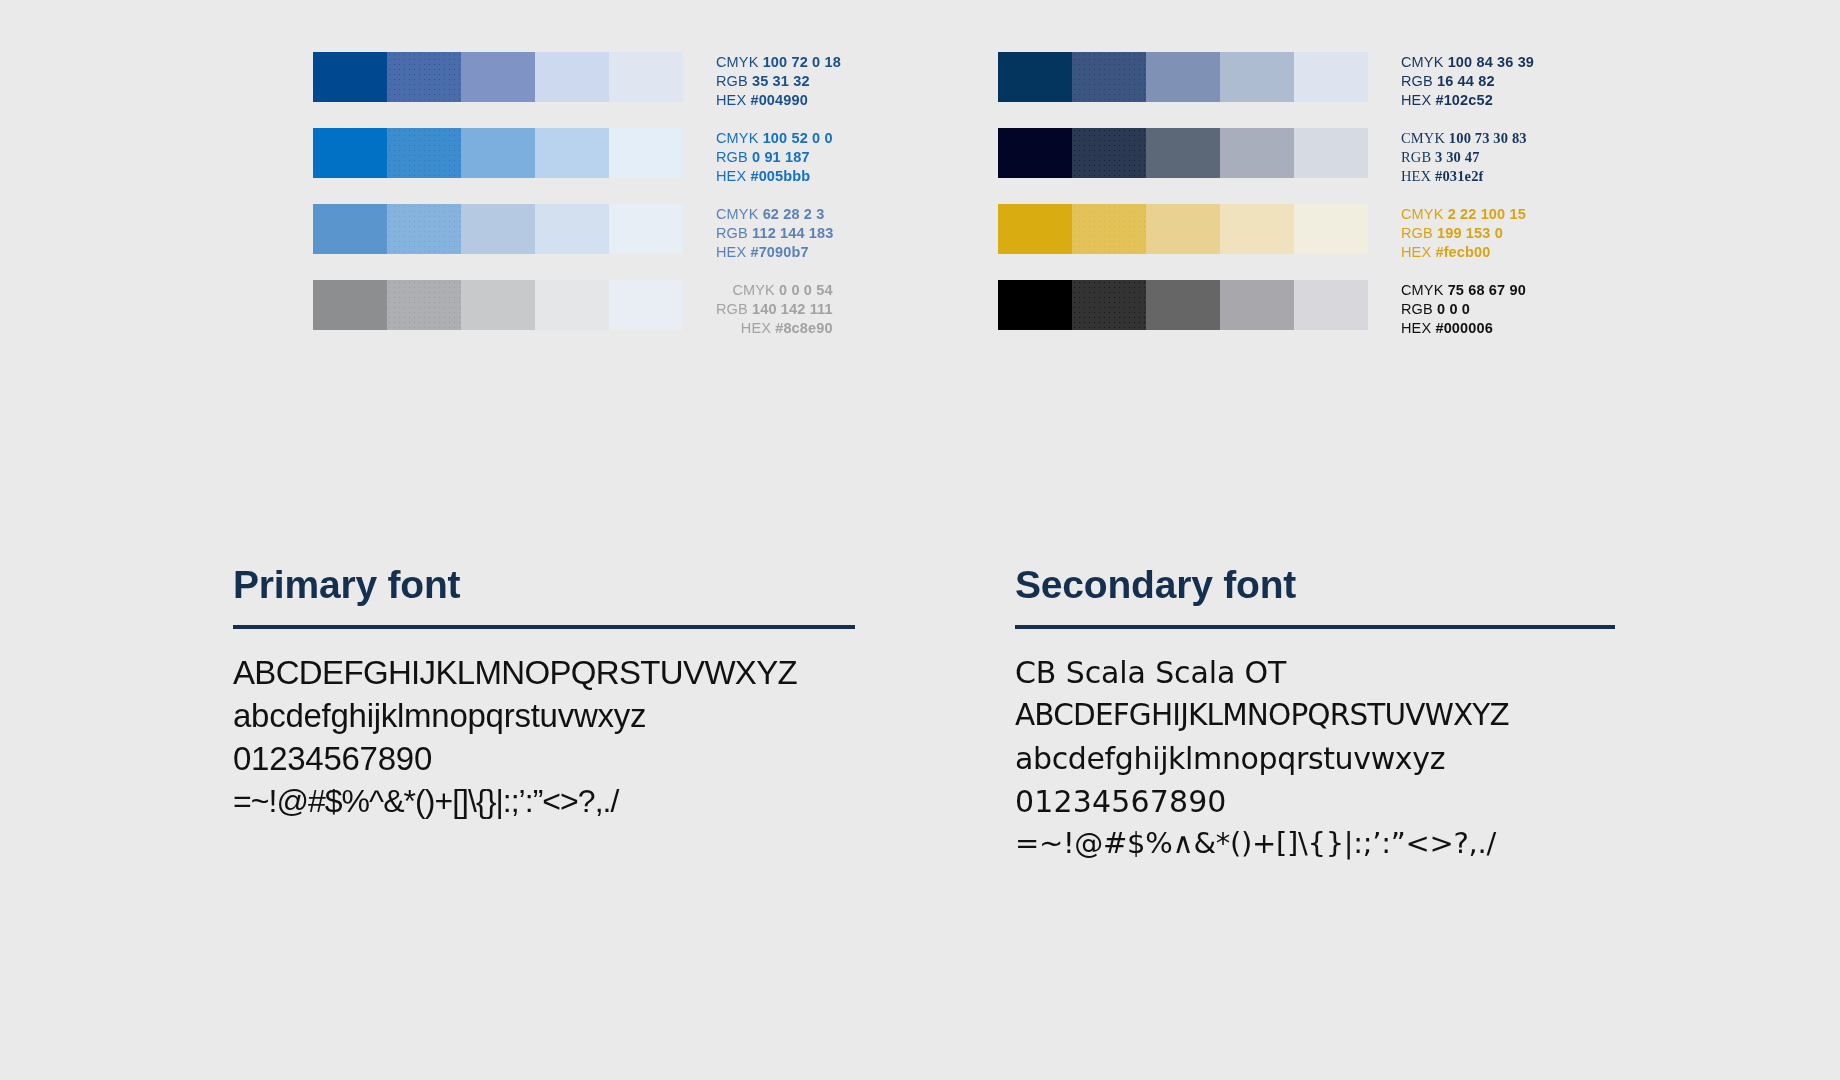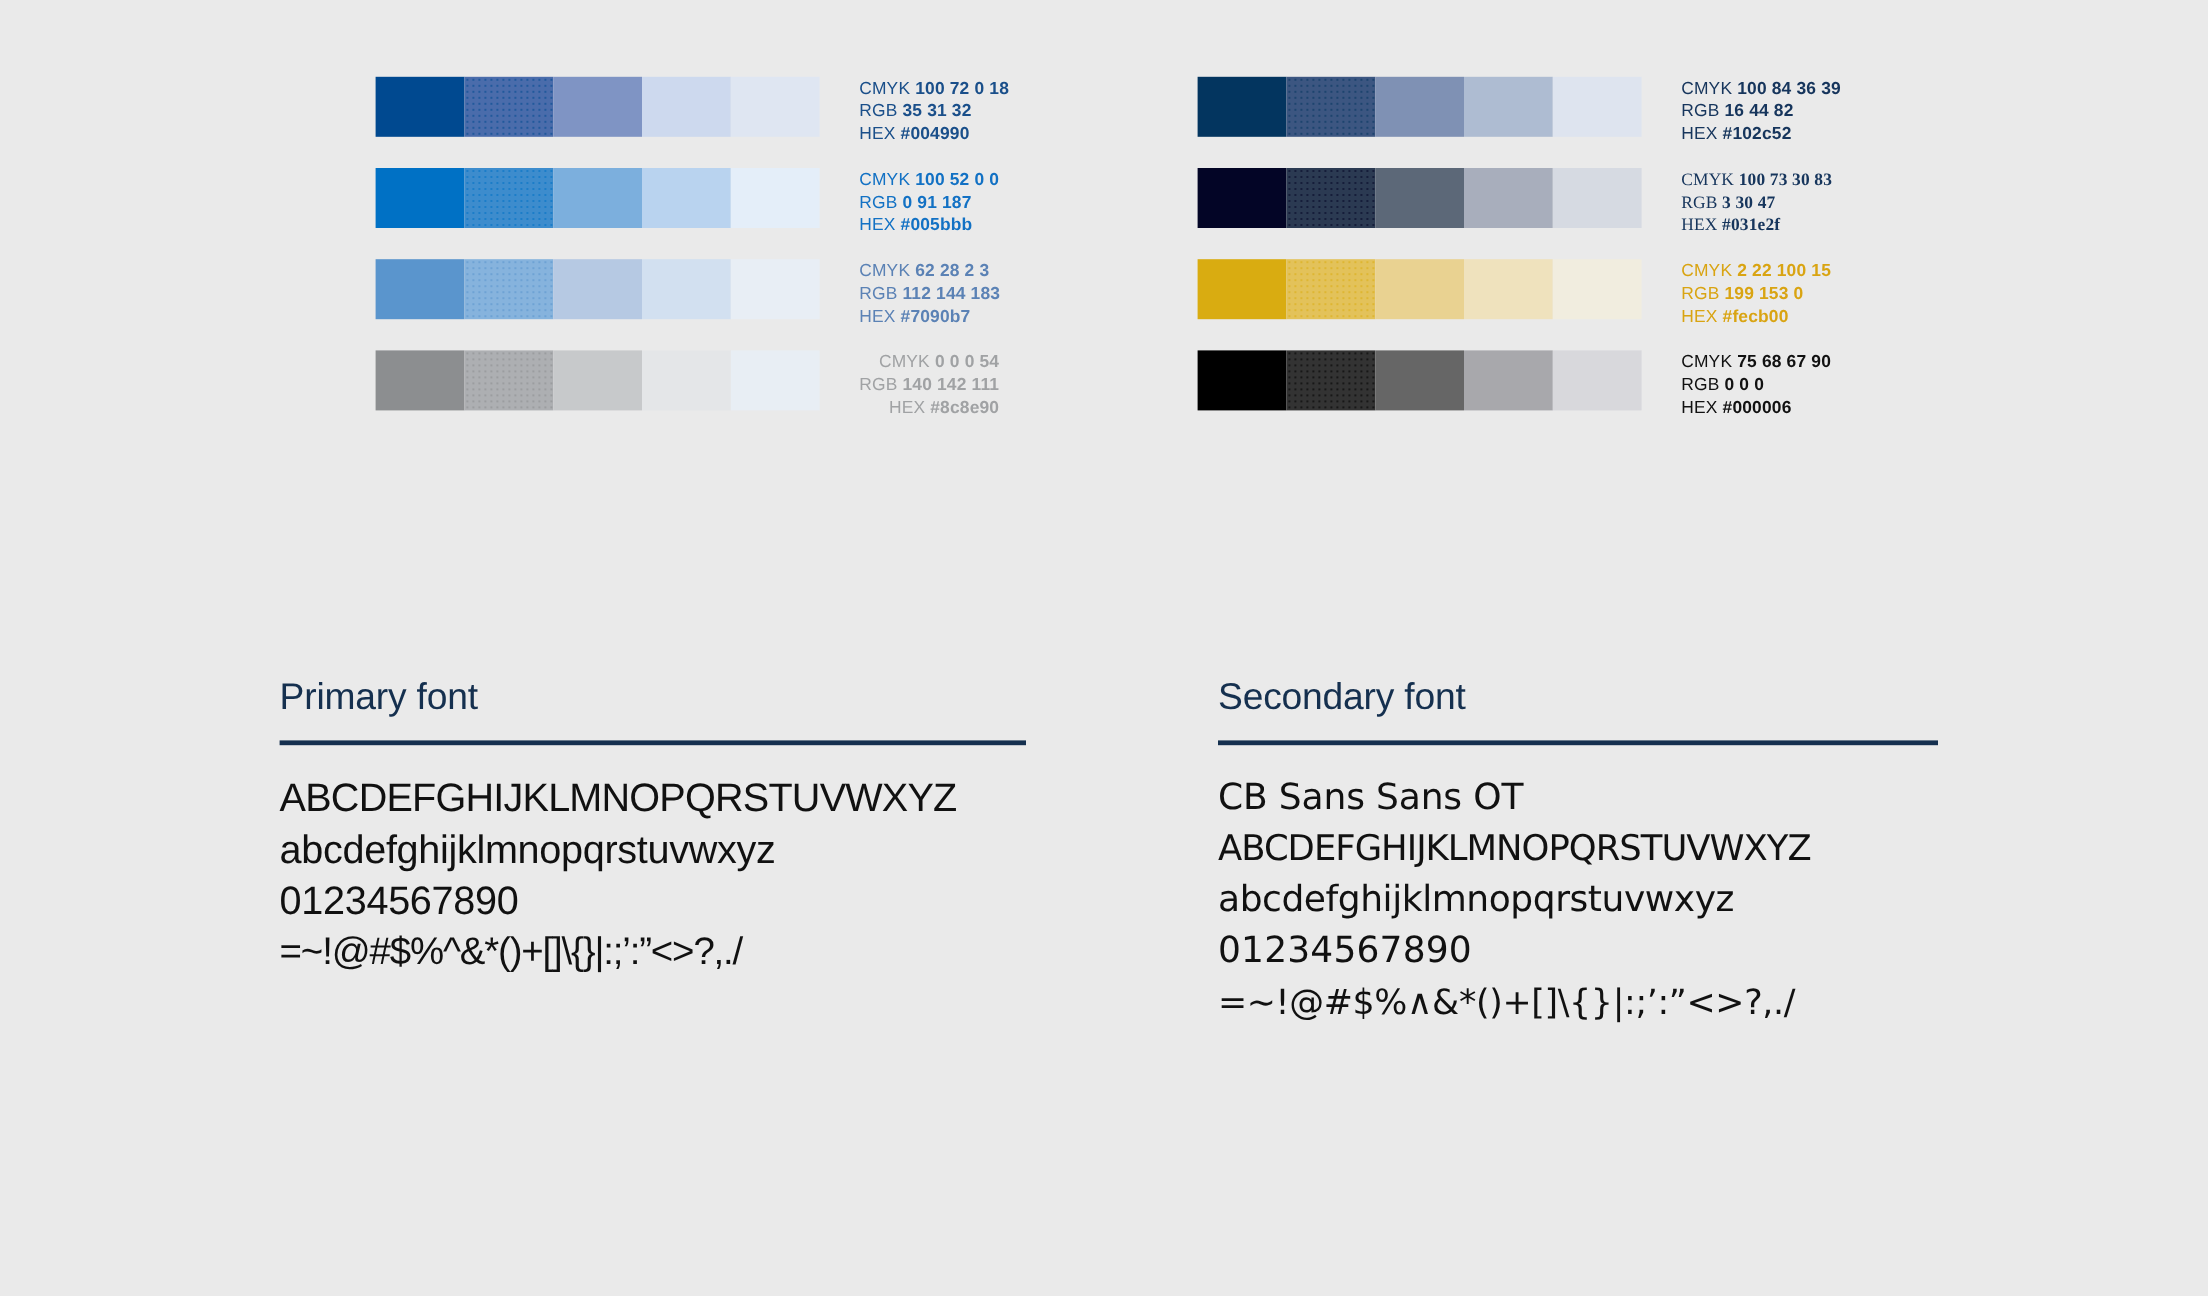--- a/index.html
+++ b/index.html
@@ -17,21 +17,21 @@
     position: relative;
     width: 1840px;
     height: 1080px;
     background: #eaeaea;
   }
 
   
   .palette {
     position: absolute;
     left: 313px;
-    top: 64px;
+    top: 52px;
     width: 1310px;
     display: grid;
     grid-template-columns: 575px 110px 575px;
     grid-auto-rows: auto;
   }
 
   .palette-col {
     display: flex;
     flex-direction: column;
     gap: 26px;
@@ -93,22 +93,22 @@
     left: 233px;
     top: 565px;
     width: 1382px;
     display: grid;
     grid-template-columns: 622px 160px 600px;
   }
 
   .font-block { width: 100%; }
 
   .font-heading {
-    font-size: 31px;
-    font-weight: 400;
+    font-size: 39px;
+    font-weight: 700;
     color: #15304f;
     letter-spacing: -0.005em;
     line-height: 1.05;
     white-space: nowrap;
   }
 
   .font-rule {
     margin-top: 19px;
     height: 4px;
     background: #15304f;
@@ -299,21 +299,21 @@
         <span class="row row-sym">=~!@#$%^&amp;*()+[]\{}|:;’:”&lt;&gt;?,./</span>
       </div>
     </div>
 
     <div></div>
 
     <div class="font-block">
       <div class="font-heading" style="color: rgb(21, 48, 79);">Secondary font</div>
       <div class="font-rule" style="background: rgb(21, 48, 79);"></div>
       <div class="specimen secondary">
-        <span class="row row-name">CB Sans Sans OT</span>
+        <span class="row row-name">CB Scala Scala OT</span>
         <span class="row row-upper">ABCDEFGHIJKLMNOPQRSTUVWXYZ</span>
         <span class="row row-lower">abcdefghijklmnopqrstuvwxyz</span>
         <span class="row row-num">01234567890</span>
         <span class="row row-sym">=~!@#$%∧&amp;*()+[]\{}|:;’:”&lt;&gt;?,./</span>
       </div>
     </div>
 
   </div>
 
 </div>

